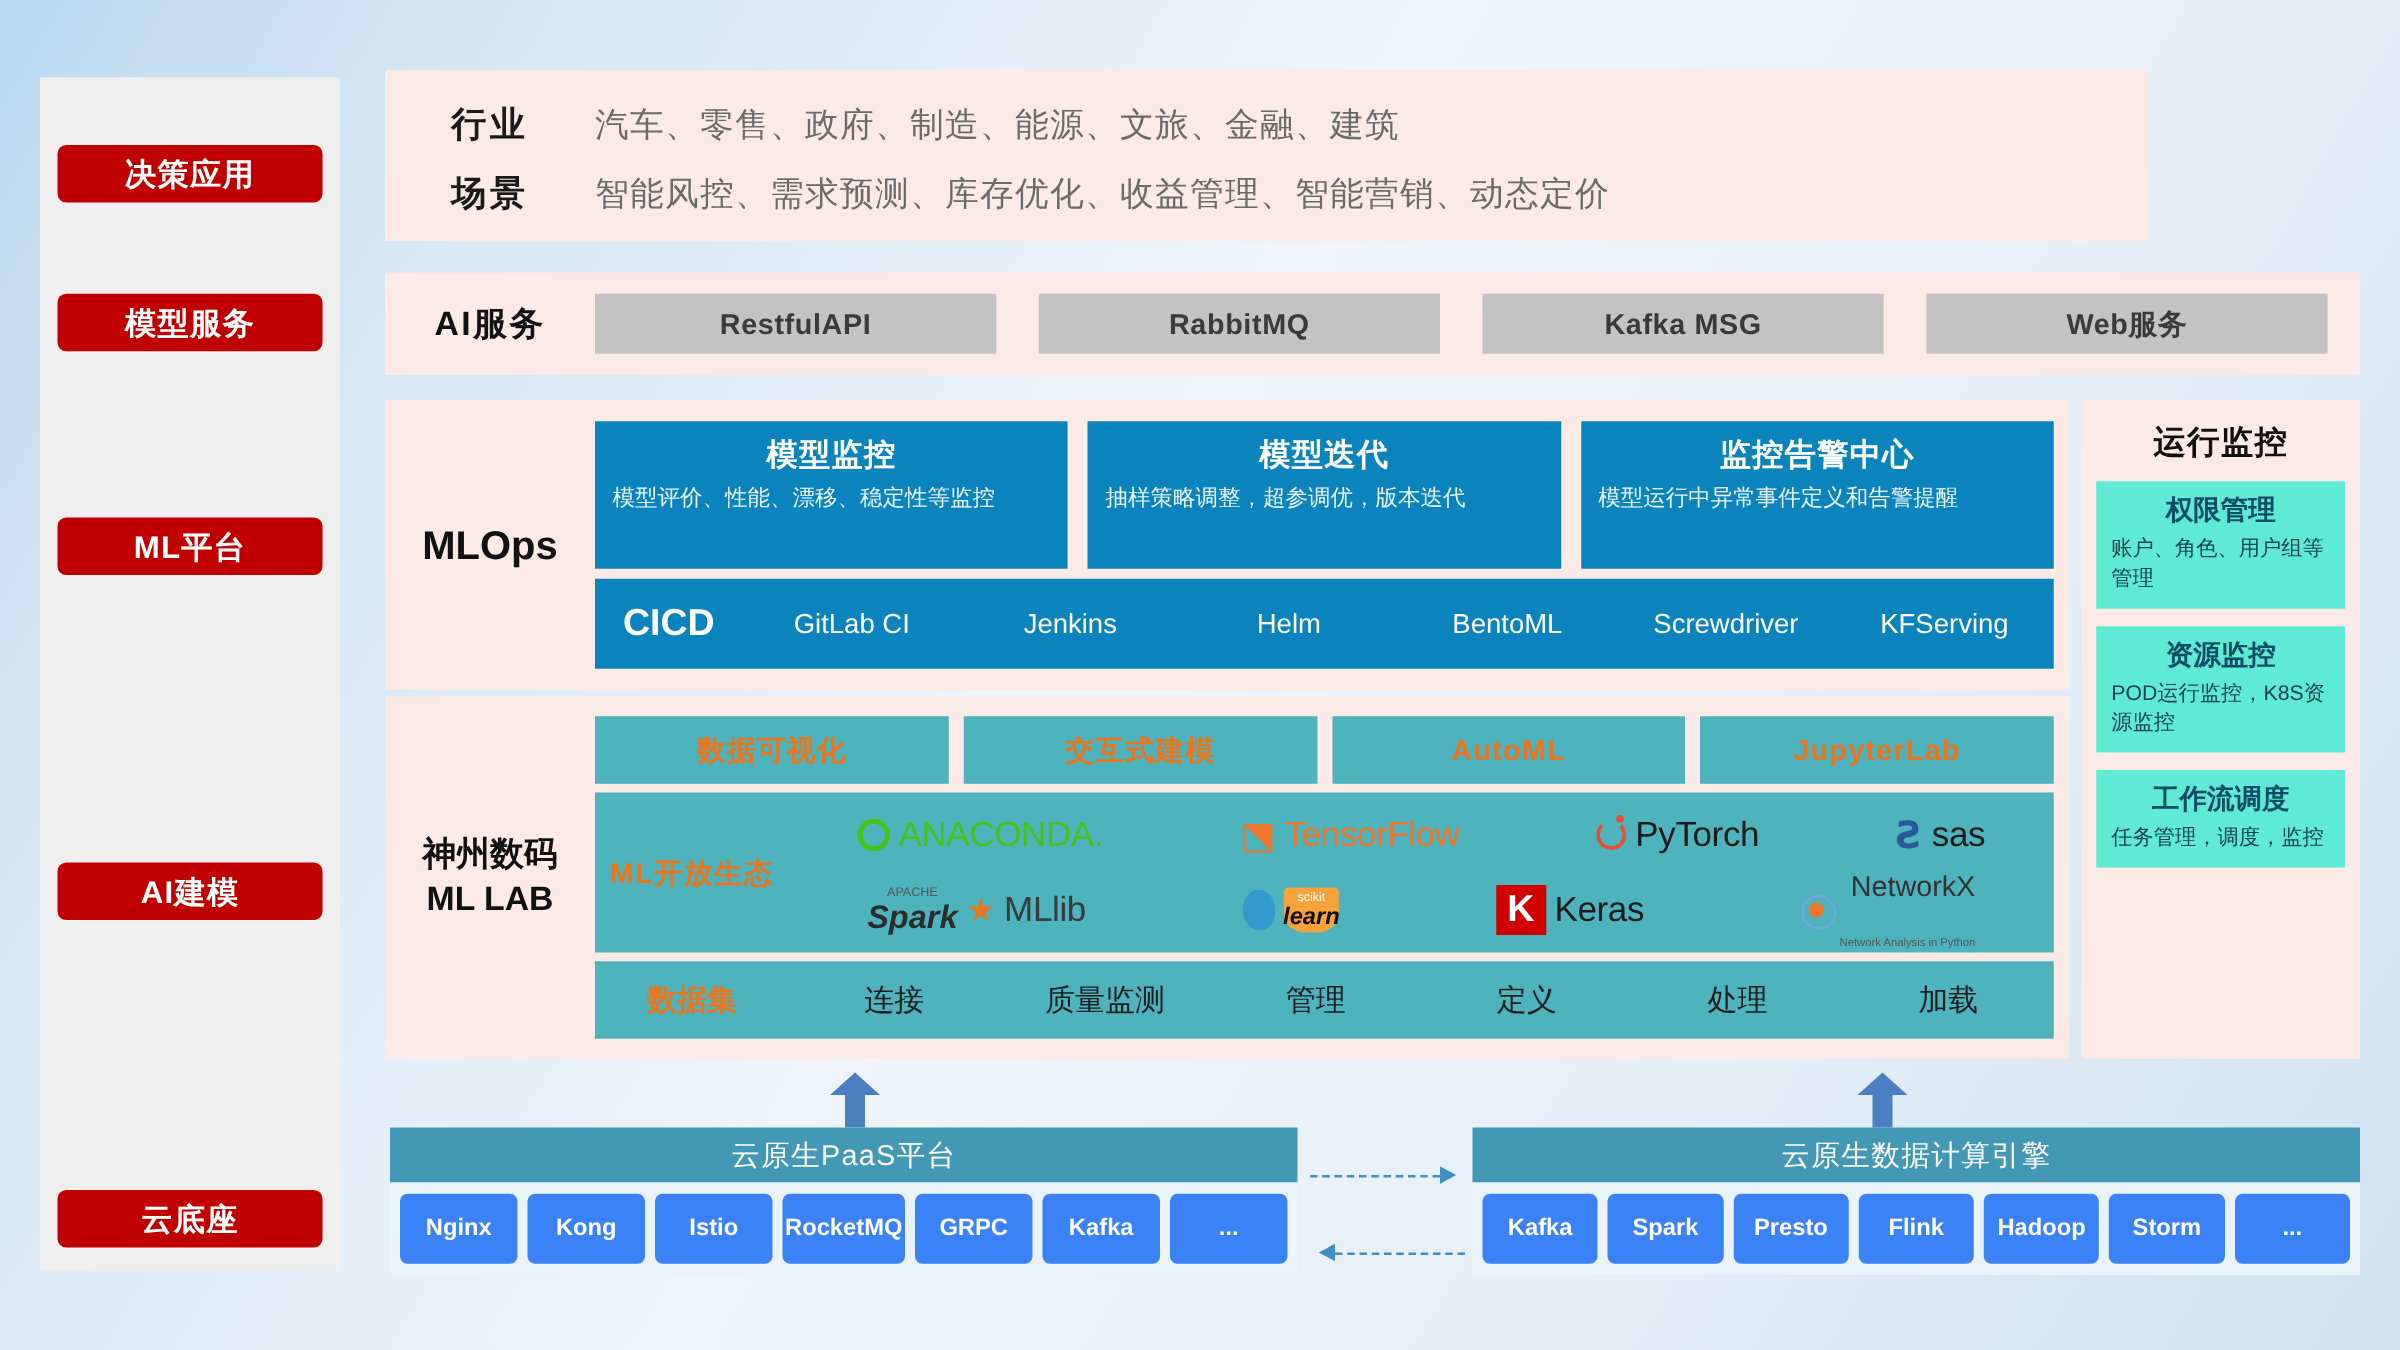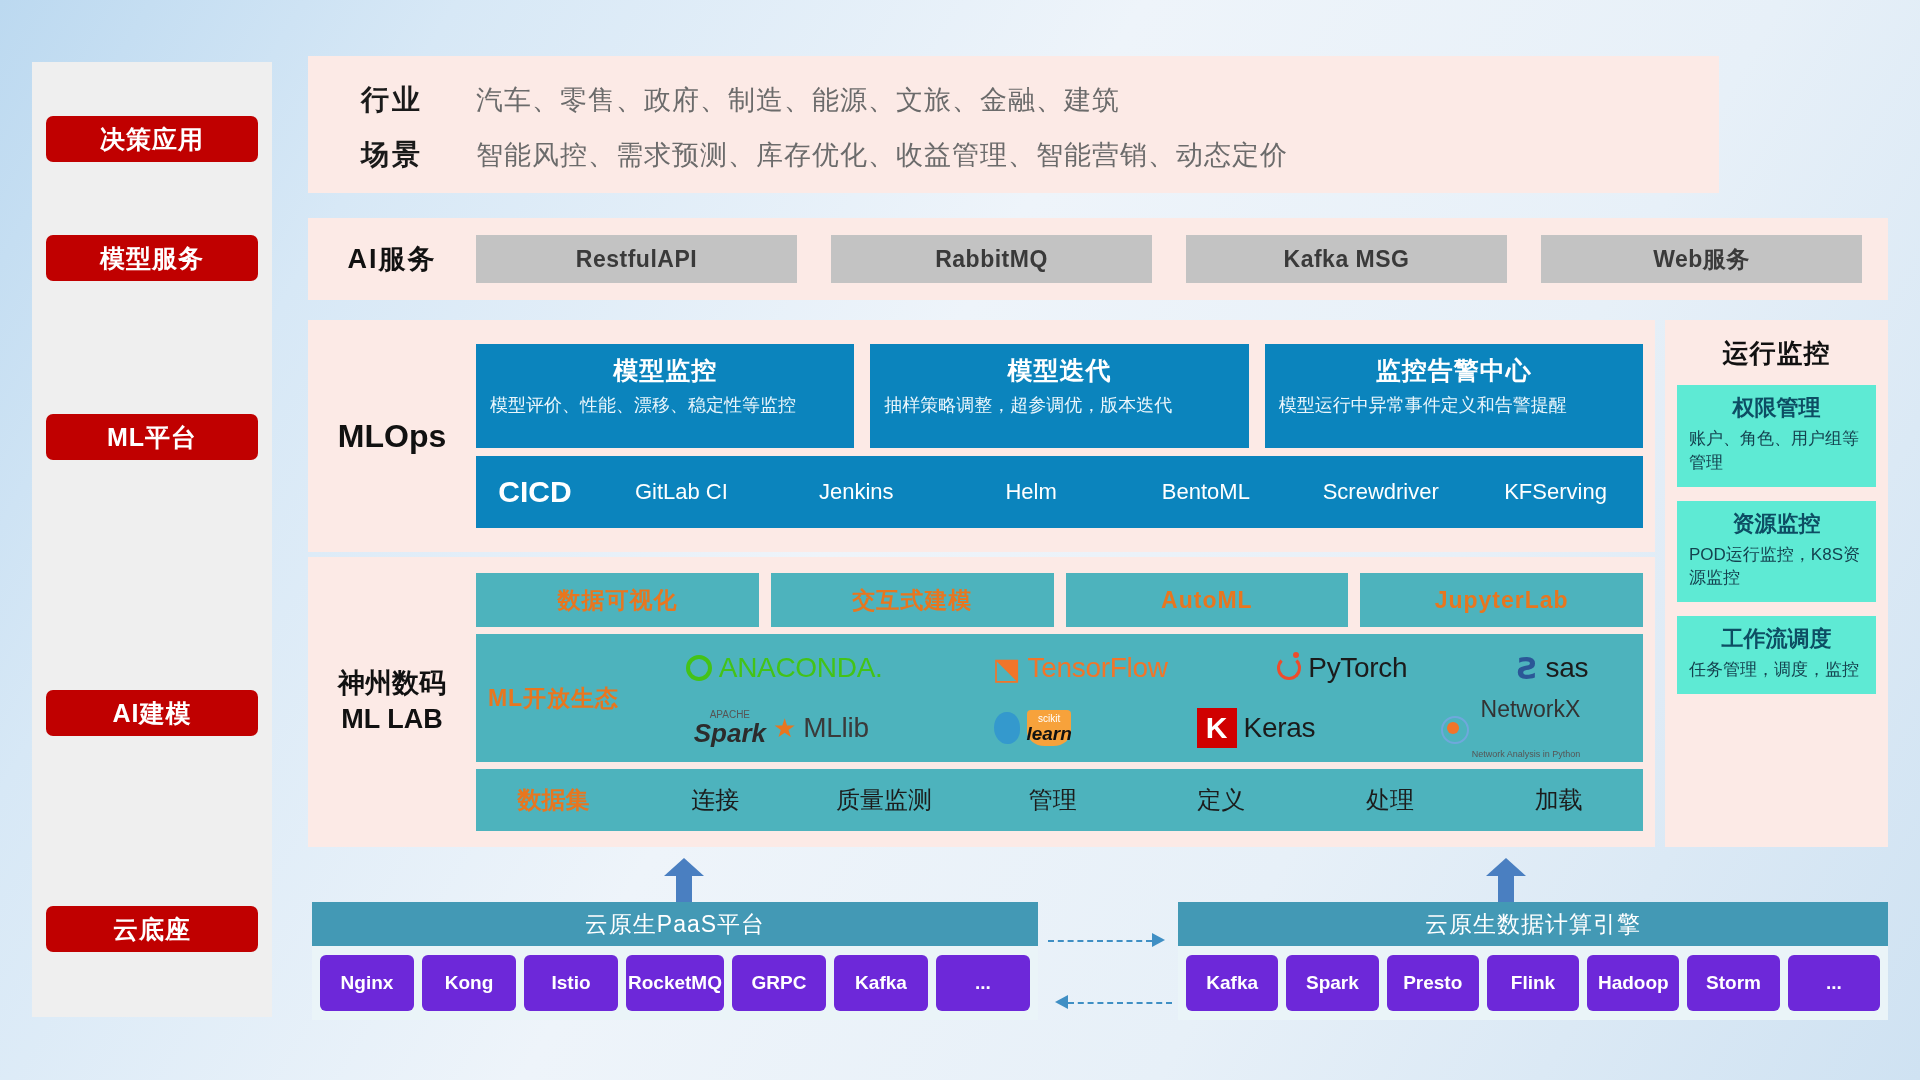--- a/index.html
+++ b/index.html
@@ -24,21 +24,21 @@
     position: absolute; left: 14px; width: 212px; height: 46px;
     background: #c00000; border-radius: 7px;
     color: #fff; font-size: 25px; font-weight: bold;
     display: flex; align-items: center; justify-content: center;
     letter-spacing: 1px;
   }
   .lc0 { top: 54px; }
   .lc1 { top: 173px; }
   .lc2 { top: 352px; }
   .lc3 { top: 628px; }
-  .lc4 { top: 844px; }
+  .lc4 { top: 890px; }
 
   
   .main { position: absolute; left: 308px; top: 0; width: 1580px; height: 1080px; }
 
   .band { position: absolute; background: #fceae6; }
 
   
   .row-biz { left: 0; top: 56px; width: 1411px; height: 137px; padding: 16px 0 0 0; }
   .biz-line { display: flex; align-items: center; height: 55px; }
   .biz-label {
@@ -62,21 +62,21 @@
 
   
   .row-mlops { left: 0; top: 320px; width: 1347px; height: 232px; }
   .mlops-inner { display: flex; height: 100%; align-items: center; }
   .mlops-label {
     width: 168px; text-align: center; font-size: 32px; font-weight: bold; color: #111; flex: none;
   }
   .mlops-right { flex: 1; padding-right: 12px; }
   .mlops-cards { display: flex; gap: 16px; }
   .mlops-card {
-    flex: 1; background: #0b84bd; color: #fff; padding: 10px 14px 14px; height: 104px;
+    flex: 1; background: #0b84bd; color: #fff; padding: 10px 14px 14px; height: 118px;
   }
   .mlops-card .t { font-size: 25px; font-weight: bold; text-align: center; margin-bottom: 6px; letter-spacing: 1px; }
   .mlops-card .d { font-size: 18px; line-height: 1.42; color: #eaf6fc; }
   .cicd {
     margin-top: 8px; background: #0b84bd; color: #fff; height: 72px;
     display: flex; align-items: center;
   }
   .cicd .head { width: 118px; text-align: center; font-size: 30px; font-weight: bold; flex: none; }
   .cicd .tools { flex: 1; display: flex; }
   .cicd .tools span {
@@ -127,21 +127,21 @@
   
   .paas { position: absolute; left: 4px; top: 902px; width: 726px; }
   .engine { position: absolute; left: 870px; top: 902px; width: 710px; }
   .pbox-head {
     background: #4399b5; color: #fff; height: 44px;
     display: flex; align-items: center; justify-content: center;
     font-size: 23px; letter-spacing: 1px;
   }
   .pbox-body { background: #eaf4f8; padding: 9px 8px; display: flex; gap: 8px; }
   .pbox-body .tile {
-    flex: 1; background: #6d28d9; color: #fff; border-radius: 6px;
+    flex: 1; background: #3b82f6; color: #fff; border-radius: 6px;
     min-height: 56px; display: flex; align-items: center; justify-content: center;
     font-size: 19px; font-weight: bold; text-align: center; line-height: 1.1; padding: 2px;
   }
 
   .up-arrow { position: absolute; width: 40px; height: 44px; }
   .up-arrow .stem { position: absolute; left: 12px; top: 14px; width: 16px; height: 30px; background: #4a7fc1; }
   .up-arrow .head {
     position: absolute; left: 0; top: 0; width: 0; height: 0;
     border-left: 20px solid transparent; border-right: 20px solid transparent;
     border-bottom: 18px solid #4a7fc1;

